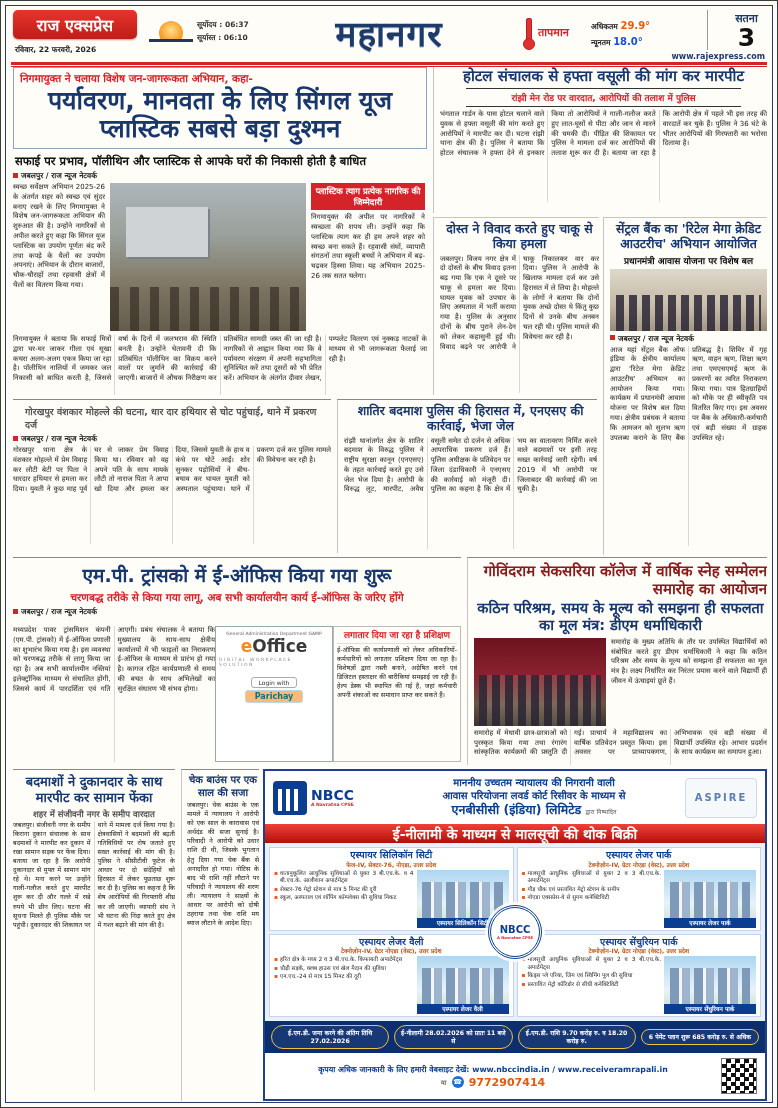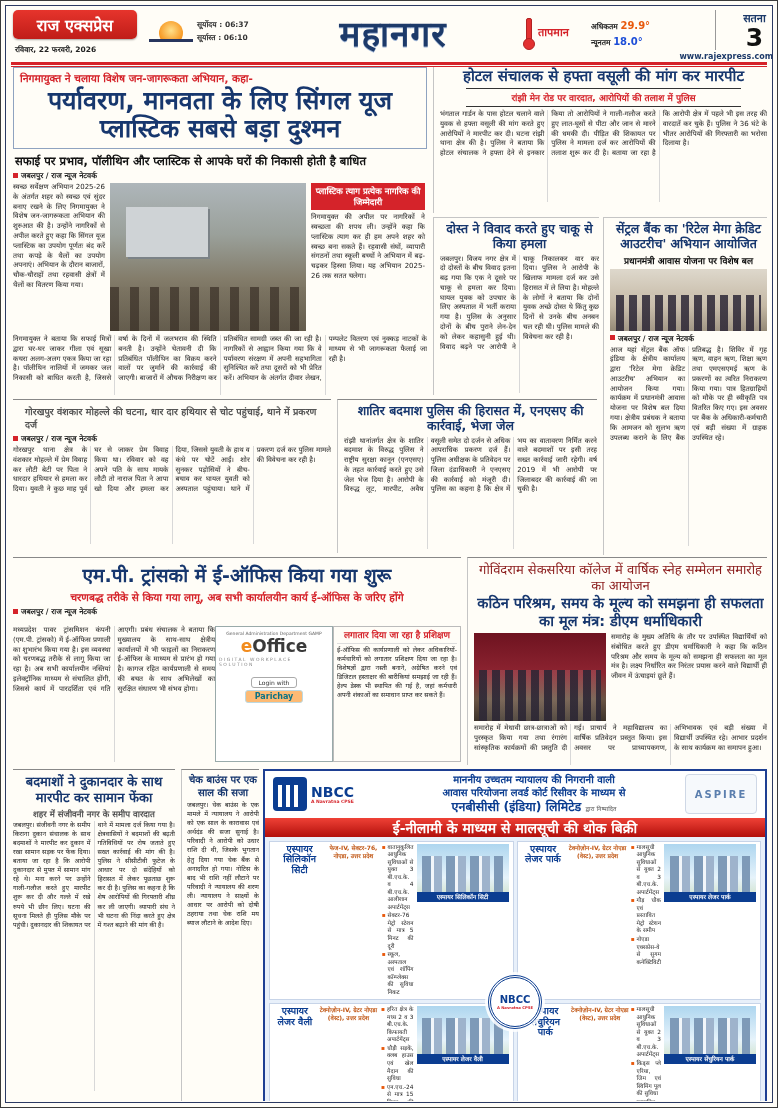--- a/index.html
+++ b/index.html
@@ -1,20 +1,20 @@
 <!DOCTYPE html>
 <html><head>
 <meta charset="utf-8">
 <style>
 *{margin:0;padding:0;box-sizing:border-box}
 body{background:#9a9a9a;font-family:"DejaVu Sans",sans-serif}
 .page{position:relative;width:778px;height:1108px;margin:0 auto;background:#fffdf7;overflow:hidden;border:1px solid #3a3a3a}
 .frame{position:absolute;inset:4px;border:1.5px solid #2c3a63;pointer-events:none;z-index:60}
 
-.masthead{position:absolute;left:10px;top:7px;right:2px;height:53px;z-index:5}
+.masthead{position:absolute;left:10px;top:7px;right:10px;height:53px;z-index:5}
 .logo{position:absolute;left:2px;top:2px;width:124px;height:29px;background:linear-gradient(180deg,#e6342c,#c01d18);border-radius:5px;display:flex;align-items:center;justify-content:center;color:#fff;font-weight:bold;font-size:16px;box-shadow:0 1px 2px rgba(0,0,0,.35)}
 .dateline{position:absolute;left:4px;top:36px;font-size:7.5px;color:#222;font-weight:bold}
 .sun{position:absolute;left:138px;top:8px;width:44px;height:26px;overflow:hidden}
 .sun::before{content:"";position:absolute;left:10px;top:5px;width:24px;height:24px;border-radius:50%;background:radial-gradient(circle at 50% 40%,#ffe08a,#f7941d 70%)}
 .sun::after{content:"";position:absolute;left:0;bottom:0;height:3px;width:100%;background:#27355e}
 .suntimes{position:absolute;left:186px;top:11px;font-size:7.5px;font-weight:bold;color:#333;line-height:1.7}
 .section-title{position:absolute;left:0;right:0;top:1px;text-align:center;font-size:35px;font-weight:bold;color:#1d3a69;letter-spacing:1px;text-shadow:0 1px 0 #9db3d4}
 .thermo{position:absolute;left:512px;top:10px;width:10px;height:32px}
 .thermo::before{content:"";position:absolute;left:3px;top:0;width:4px;height:23px;background:#e23131;border-radius:2px;border:1px solid #b22222}
 .thermo::after{content:"";position:absolute;left:0;bottom:0;width:10px;height:10px;border-radius:50%;background:#e23131;border:1px solid #b22222}
@@ -77,21 +77,21 @@
 .eo-dept{font-size:4.5px;color:#666;text-align:center}
 .eo-logo{font-size:17px;font-weight:bold;color:#3a3a3a;line-height:1}
 .eo-e{color:#f28c1e}
 .eo-tag{font-size:4.5px;letter-spacing:1.5px;color:#888}
 .eo-login{font-size:6px;border:1px solid #aaa;padding:1px 7px;border-radius:3px;color:#333;margin-top:8px}
 .eo-prov{font-size:8px;font-weight:bold;color:#0b7285;border:1px solid #bcd9e2;padding:1px 9px;border-radius:3px;background:#fdba74}
 .training{width:128px;border:1px solid #bbb;padding:3px}
 .training-title{color:#d5232a;font-weight:bold;font-size:9px;text-align:center;border-bottom:1px solid #ddd;padding-bottom:2px;margin-bottom:2px;line-height:1.2}
 
 .secH{left:466px;top:556px;width:300px;height:208px;border-top:1.5px solid #888;border-left:1px solid #c5c5c5;padding:4px 0 0 6px}
-.college-kicker{color:#8a1a1a;font-weight:normal;font-size:13px;text-align:center;line-height:1.2}
+.college-kicker{color:#8a1a1a;font-weight:bold;font-size:15px;text-align:right;line-height:1.2}
 .college-hl{font-size:14.5px;font-weight:bold;color:#17376e;text-align:center;line-height:1.2;margin:2px 0 3px}
 .college-row{display:flex;gap:5px;height:88px}
 .ph-college{width:132px;height:88px;background:linear-gradient(180deg,#6e1320,#8c2330 45%,#6a5444 75%,#3c332a)}
 .college-rbody{flex:1;height:88px;overflow:hidden}
 .college-bottom{margin-top:3px;height:62px}
 
 .secI{left:12px;top:768px;width:162px;height:332px;border-top:1.5px solid #888;padding-top:4px}
 .hl-sm2{font-size:13px;font-weight:bold;color:#17376e;line-height:1.22;text-align:center}
 .graysub-c{color:#555;font-size:8.5px;font-weight:bold;margin:2px 0;text-align:center}
 .secJ{left:180px;top:768px;width:78px;height:332px;border-top:1.5px solid #888;border-left:1px solid #c5c5c5;padding:4px 0 0 5px}
@@ -105,21 +105,21 @@
 .nbcc-mark::after{content:"";position:absolute;left:5px;bottom:4px;right:5px;height:22px;background:repeating-linear-gradient(90deg,#fff 0 4px,rgba(255,255,255,0) 4px 8px)}
 .nbcc-name{font-size:14px;font-weight:bold;color:#0b3d91;line-height:1}
 .nbcc-sub{font-size:4.5px;color:#d5232a;font-weight:bold}
 .ad-title{flex:1;text-align:center;color:#0b3d91;font-weight:bold;line-height:1.25}
 .ad-l1,.ad-l2{font-size:10px}
 .ad-l3{font-size:12.5px}
 .ad-exec{font-size:6px;color:#555;font-weight:normal}
 .aspire{width:72px;height:40px;border:1px solid #cfd8e6;border-radius:4px;display:flex;align-items:center;justify-content:center;font-size:10px;letter-spacing:2px;color:#5b7fae;font-weight:bold;background:#f6f9fc;flex:0 0 auto}
 .ad-ribbon{height:19px;background:linear-gradient(180deg,#ef4136,#b2100c);color:#fff;font-weight:bold;font-size:14px;display:flex;align-items:center;justify-content:center}
 .ad-grid{position:relative;flex:1;display:grid;grid-template-columns:1fr 1fr;grid-template-rows:1fr 1fr;gap:3px;padding:4px;background:#e8f0fa}
-.panel{background:#fff;border:1px solid #c7d4e8;padding:2px 4px;display:flex;overflow:hidden}
+.panel{background:#fff;border:1px solid #c7d4e8;padding:2px 4px;display:flex;flex-direction:column;overflow:hidden}
 .p-title{color:#0b3d91;font-weight:bold;font-size:9.5px;text-align:center;line-height:1.1}
 .p-loc{color:#c05512;font-size:6px;font-weight:bold;text-align:center;margin-bottom:1px}
 .p-row{display:flex;gap:3px;flex:1}
 .p-bullets{flex:1;list-style:none;font-size:5.8px;line-height:1.3;color:#222;text-align:justify}
 .bullet{display:flex;gap:2px;margin-bottom:1px}
 .bullet::before{content:"▪";color:#e8590c;flex:0 0 auto}
 .p-media{width:92px;display:flex;flex-direction:column;flex:0 0 auto}
 .ph-building{height:48px;background:linear-gradient(180deg,#aed6ef,#e6f3fb 70%,#d7e7d8)}
 .ph-building::after{content:"";position:absolute;left:6%;bottom:0;right:6%;height:75%;background:repeating-linear-gradient(90deg,#7e9ab8 0 9px,#f2f6fa 9px 12px,#9eb3cc 12px 20px,rgba(0,0,0,0) 20px 24px)}
 .p-cap{background:#0b3d91;color:#fff;font-size:6px;text-align:center;padding:1px 0;font-weight:bold}

